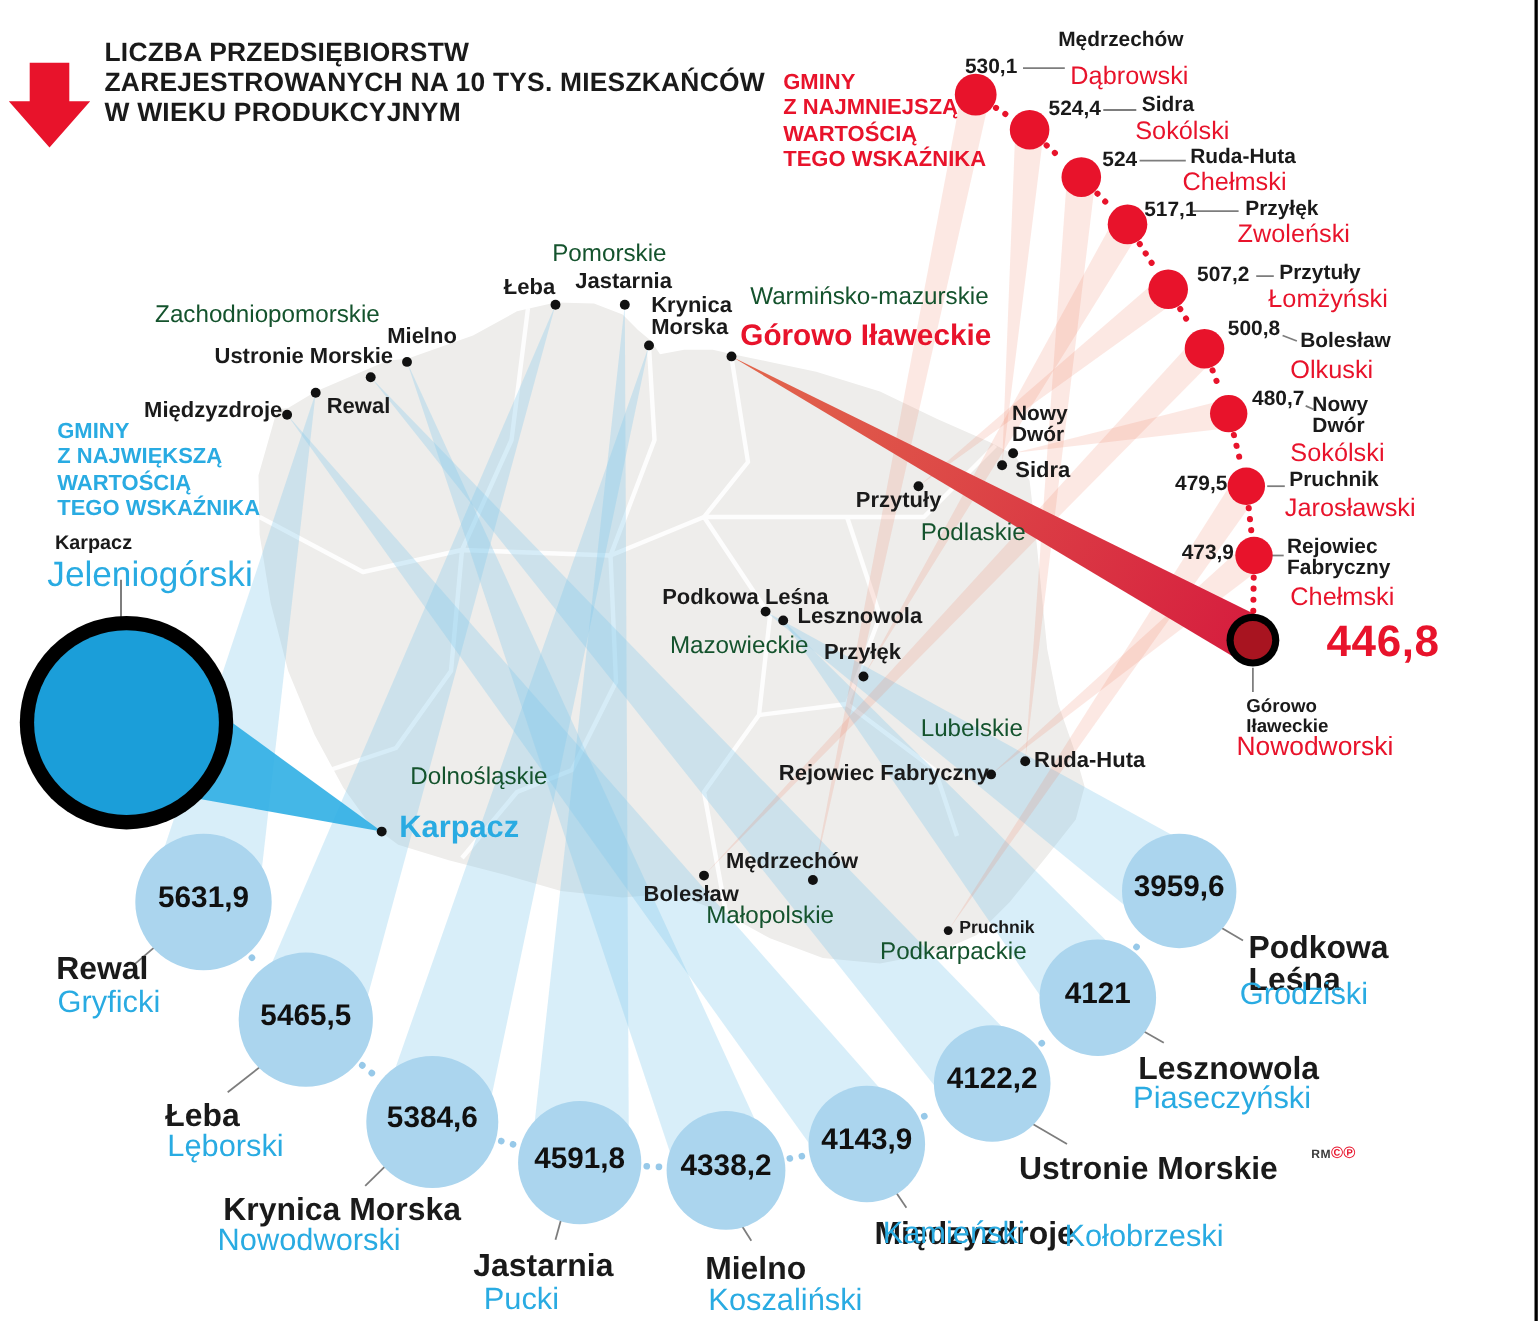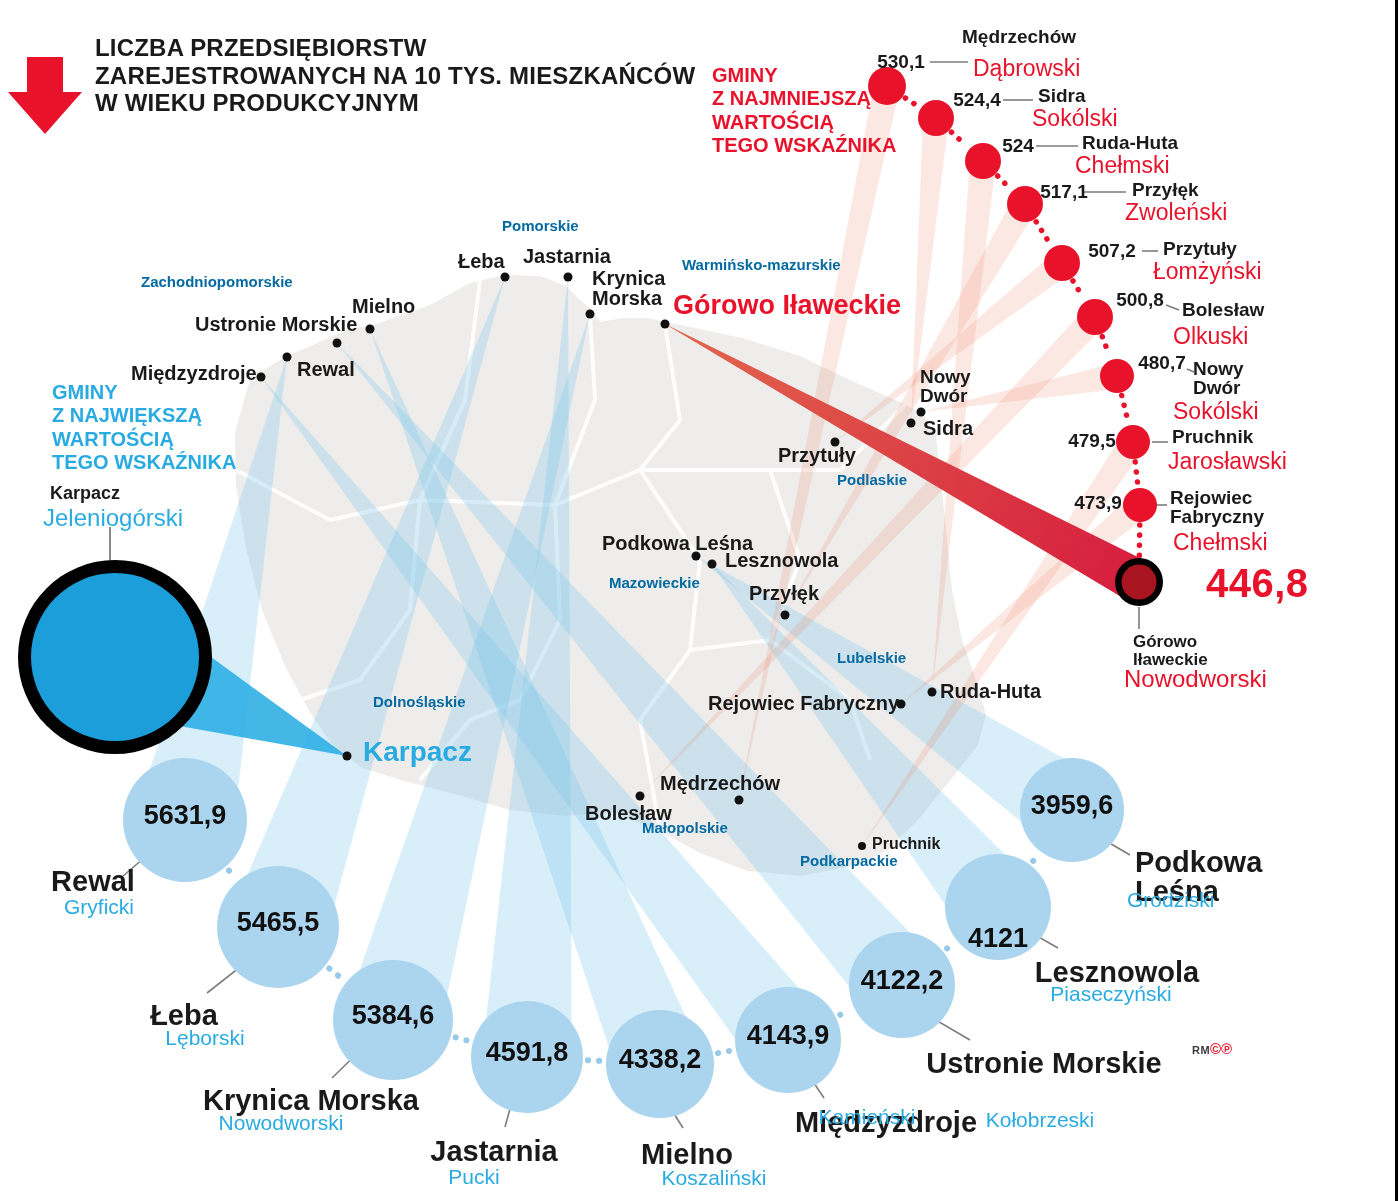--- a/index.html
+++ b/index.html
@@ -6,32 +6,32 @@
   html,body{margin:0;padding:0;background:#fff}
   #stage{position:relative;width:1400px;height:1201px;background:#fff;overflow:hidden;
          font-family:"Liberation Sans","DejaVu Sans",sans-serif;color:var(--ink)}
   #u{position:absolute;left:0;top:0}
   .t{position:absolute;white-space:pre-line;line-height:1.08}
   .c{transform:translateX(-50%);text-align:center}
   .m{transform:translate(-50%,-50%);text-align:center;white-space:nowrap}
   .v{transform:translateY(-50%)}
   .title{font-size:24px;font-weight:bold;line-height:1.15;letter-spacing:.2px}
   .legend{font-size:20px;font-weight:bold;line-height:1.17}
-  .region{font-size:15px;color:#0369a1;font-weight:bold}
+  .region{font-size:22px;color:#14532d;font-weight:normal}
   .town{font-size:20px;font-weight:bold;line-height:1.0}
   .rval{font-size:19px;font-weight:bold}
   .rtown{font-size:19px;font-weight:bold;line-height:1.02}
   .rdist{font-size:23px;color:var(--red);font-weight:normal}
   .bigred{font-size:40px;font-weight:bold;color:var(--red);letter-spacing:.5px}
   .gtown{font-size:17px;font-weight:bold;line-height:1.05}
   .bval{font-size:27px;font-weight:bold;color:#101010}
   .btown{font-size:29px;font-weight:bold;line-height:1.0}
-  .bdist{font-size:21px;color:var(--blue);font-weight:normal}
+  .bdist{font-size:28px;color:var(--blue);font-weight:normal}
   .ktown{font-size:18px;font-weight:bold}
-  .kdist{font-size:24px;color:var(--blue)}
+  .kdist{font-size:32px;color:var(--blue)}
   .bigval{font-size:54px;font-weight:bold;color:#fff;letter-spacing:1px}
   .credit{font-size:11px;font-weight:bold;color:#3a3a3a;letter-spacing:.5px}
   .cmark{font-size:15px;font-weight:bold;color:var(--red)}
   #rborder{position:absolute;top:0;width:3px;height:1201px;background:#000}
 </style>
 </head>
 <body>
 
 <div id="stage">
   <svg id="u" width="1400" height="1201" viewBox="0 0 1400 1201">
@@ -273,21 +273,21 @@
       <div class="t bdist c" style="left: 474px; top: 1166px;">Pucki</div>
       <div class="t bval m" style="left: 660px; top: 1060px;">4338,2</div>
       <div class="t btown c" style="left: 687px; top: 1140px;">Mielno</div>
       <div class="t bdist c" style="left: 714px; top: 1167px;">Koszaliński</div>
       <div class="t bval m" style="left: 788px; top: 1036px;">4143,9</div>
       <div class="t btown c" style="left: 886px; top: 1108px;">Międzyzdroje</div>
       <div class="t bdist c" style="left: 867px; top: 1106px;">Kamieński</div>
       <div class="t bval m" style="left: 902px; top: 981px;">4122,2</div>
       <div class="t btown c" style="left: 1044px; top: 1049px;">Ustronie Morskie</div>
       <div class="t bdist c" style="left: 1040px; top: 1073px; margin-top: 36px;">Kołobrzeski</div>
-      <div class="t bval m" style="left: 998px; top: 939px;">4121</div>
+      <div class="t bval m" style="left: 998px; top: 903px;">4121</div>
       <div class="t btown c" style="left: 1117px; top: 958px;">Lesznowola</div>
       <div class="t bdist c" style="left: 1111px; top: 983px;">Piaseczyński</div>
       <div class="t bval m" style="left: 1072px; top: 806px;">3959,6</div>
       <div class="t btown" style="left: 1135px; top: 848px; text-align: left;">Podkowa
 Leśna</div>
       <div class="t bdist" style="left: 1127px; top: 889px; text-align: left;">Grodziski</div>
     </div>
   <div id="rborder" style="left:1395px"></div>
 </div>
 

